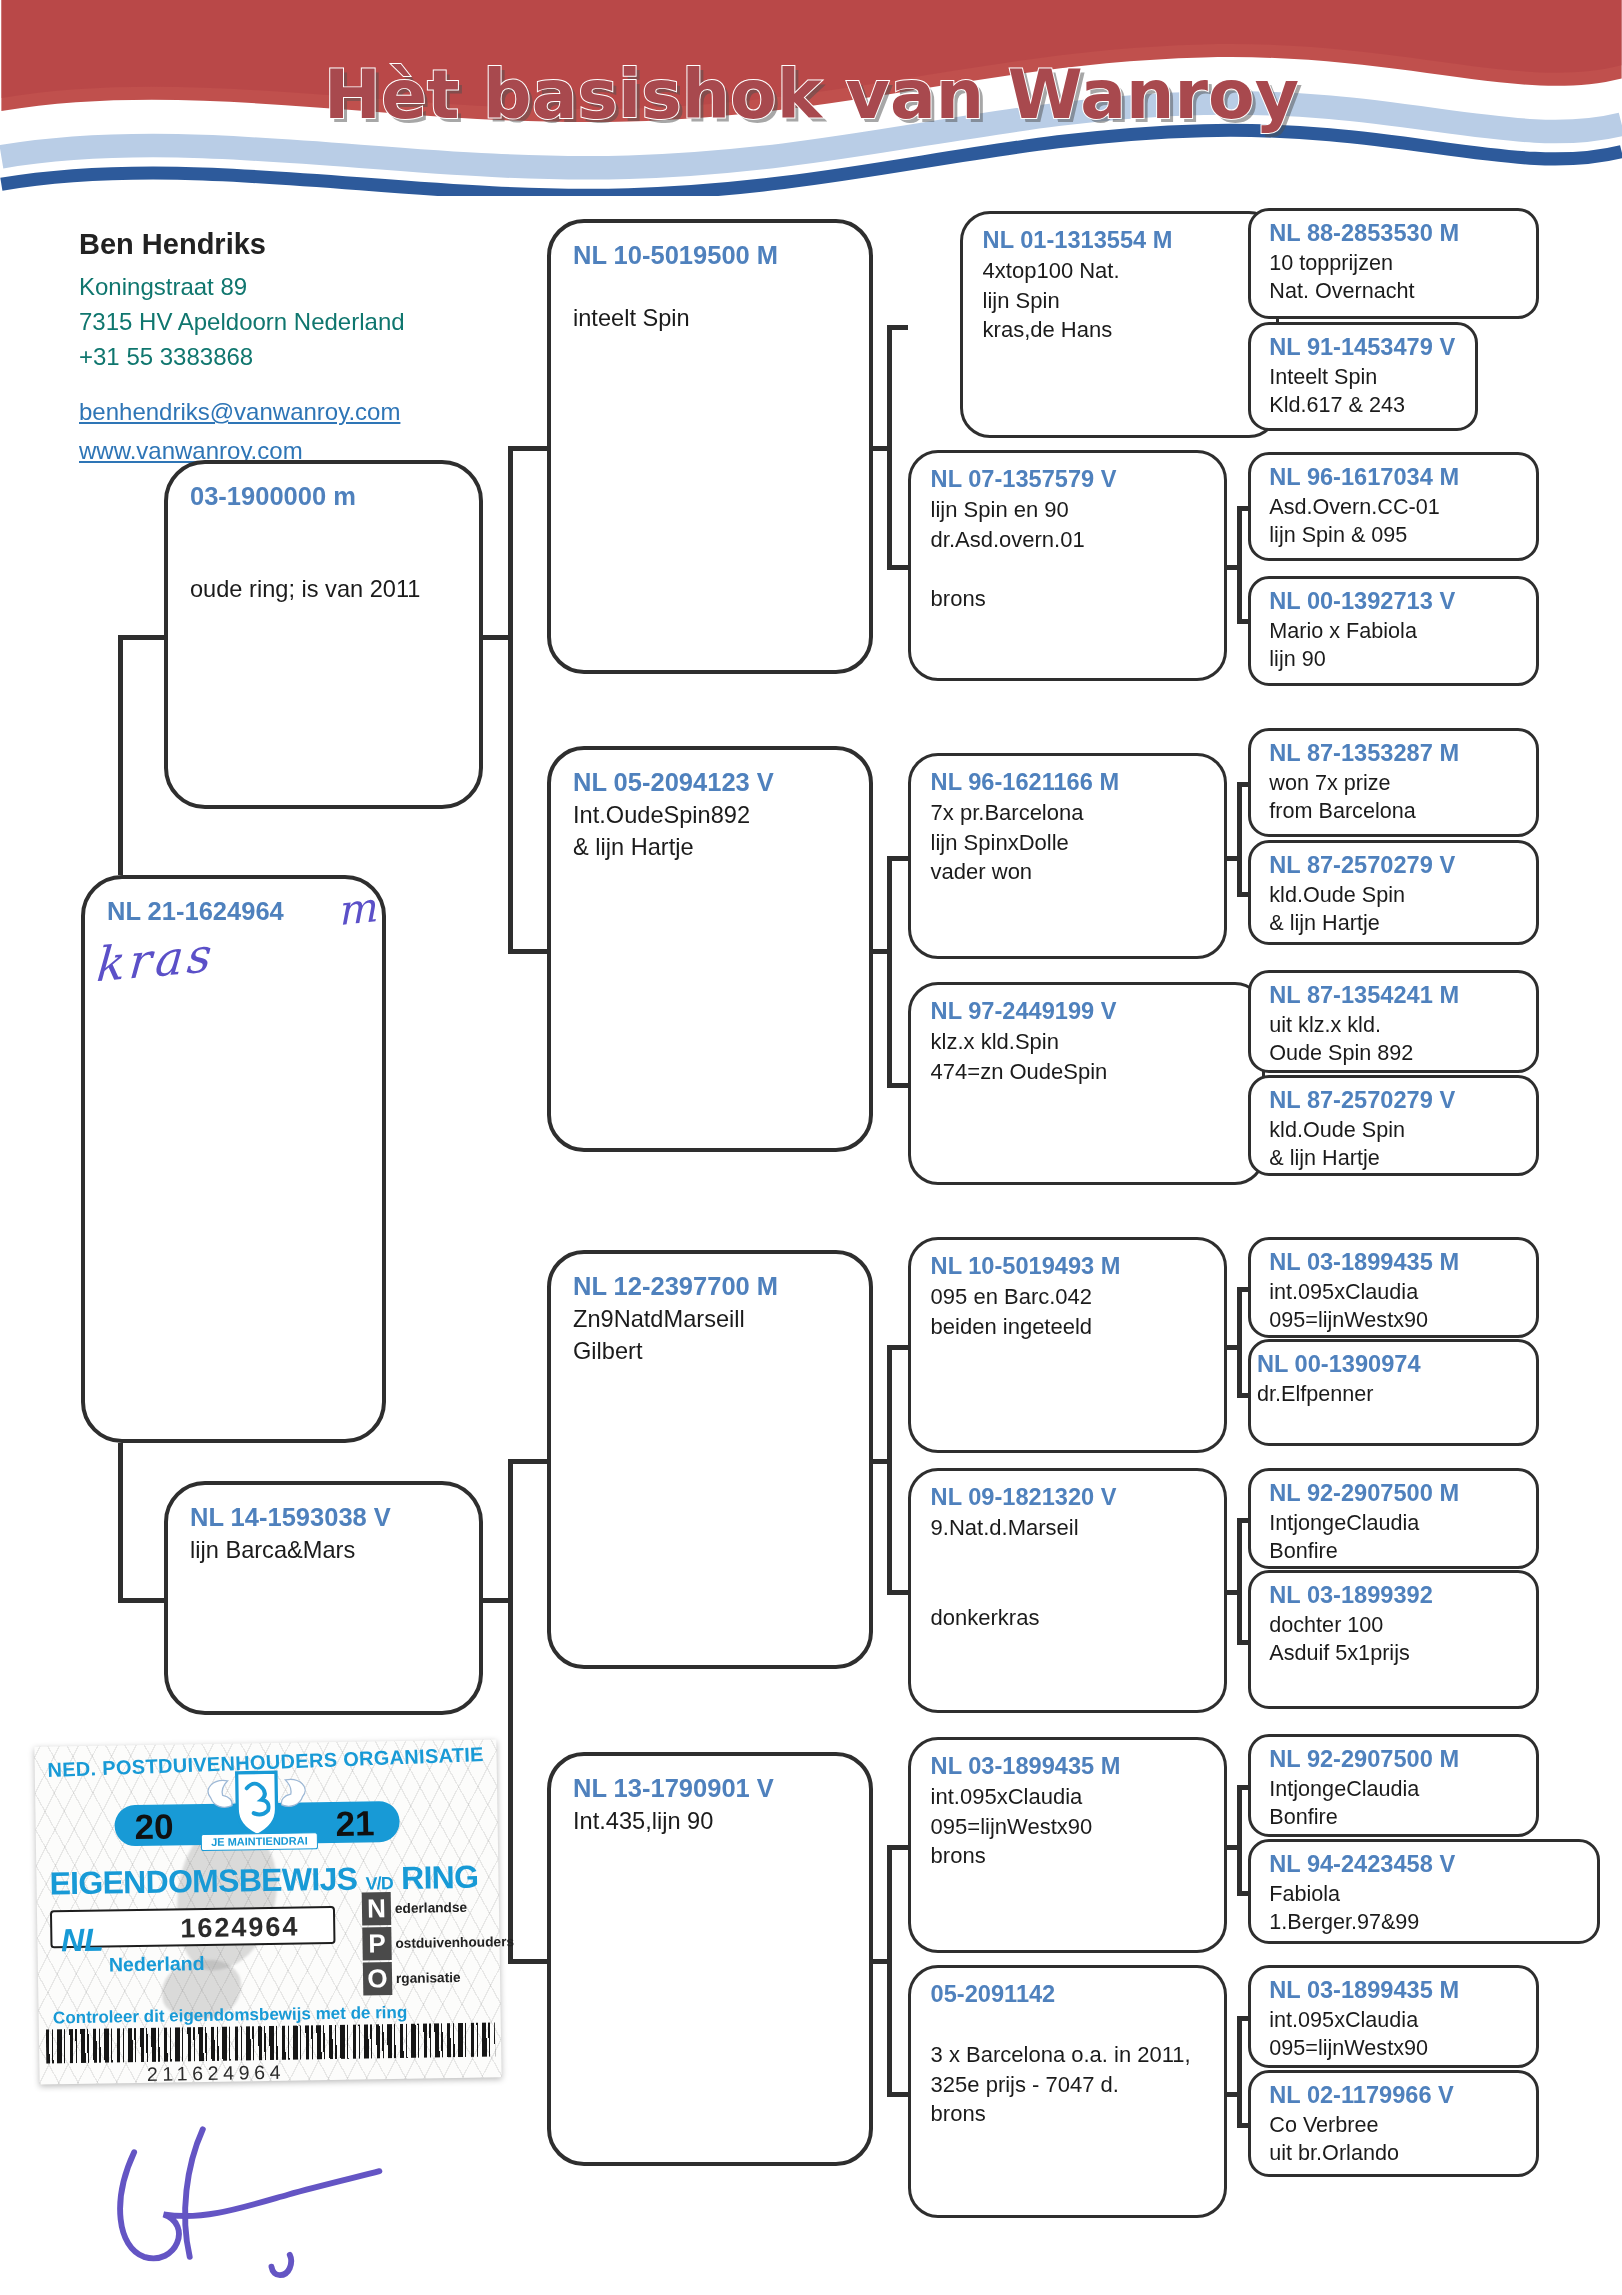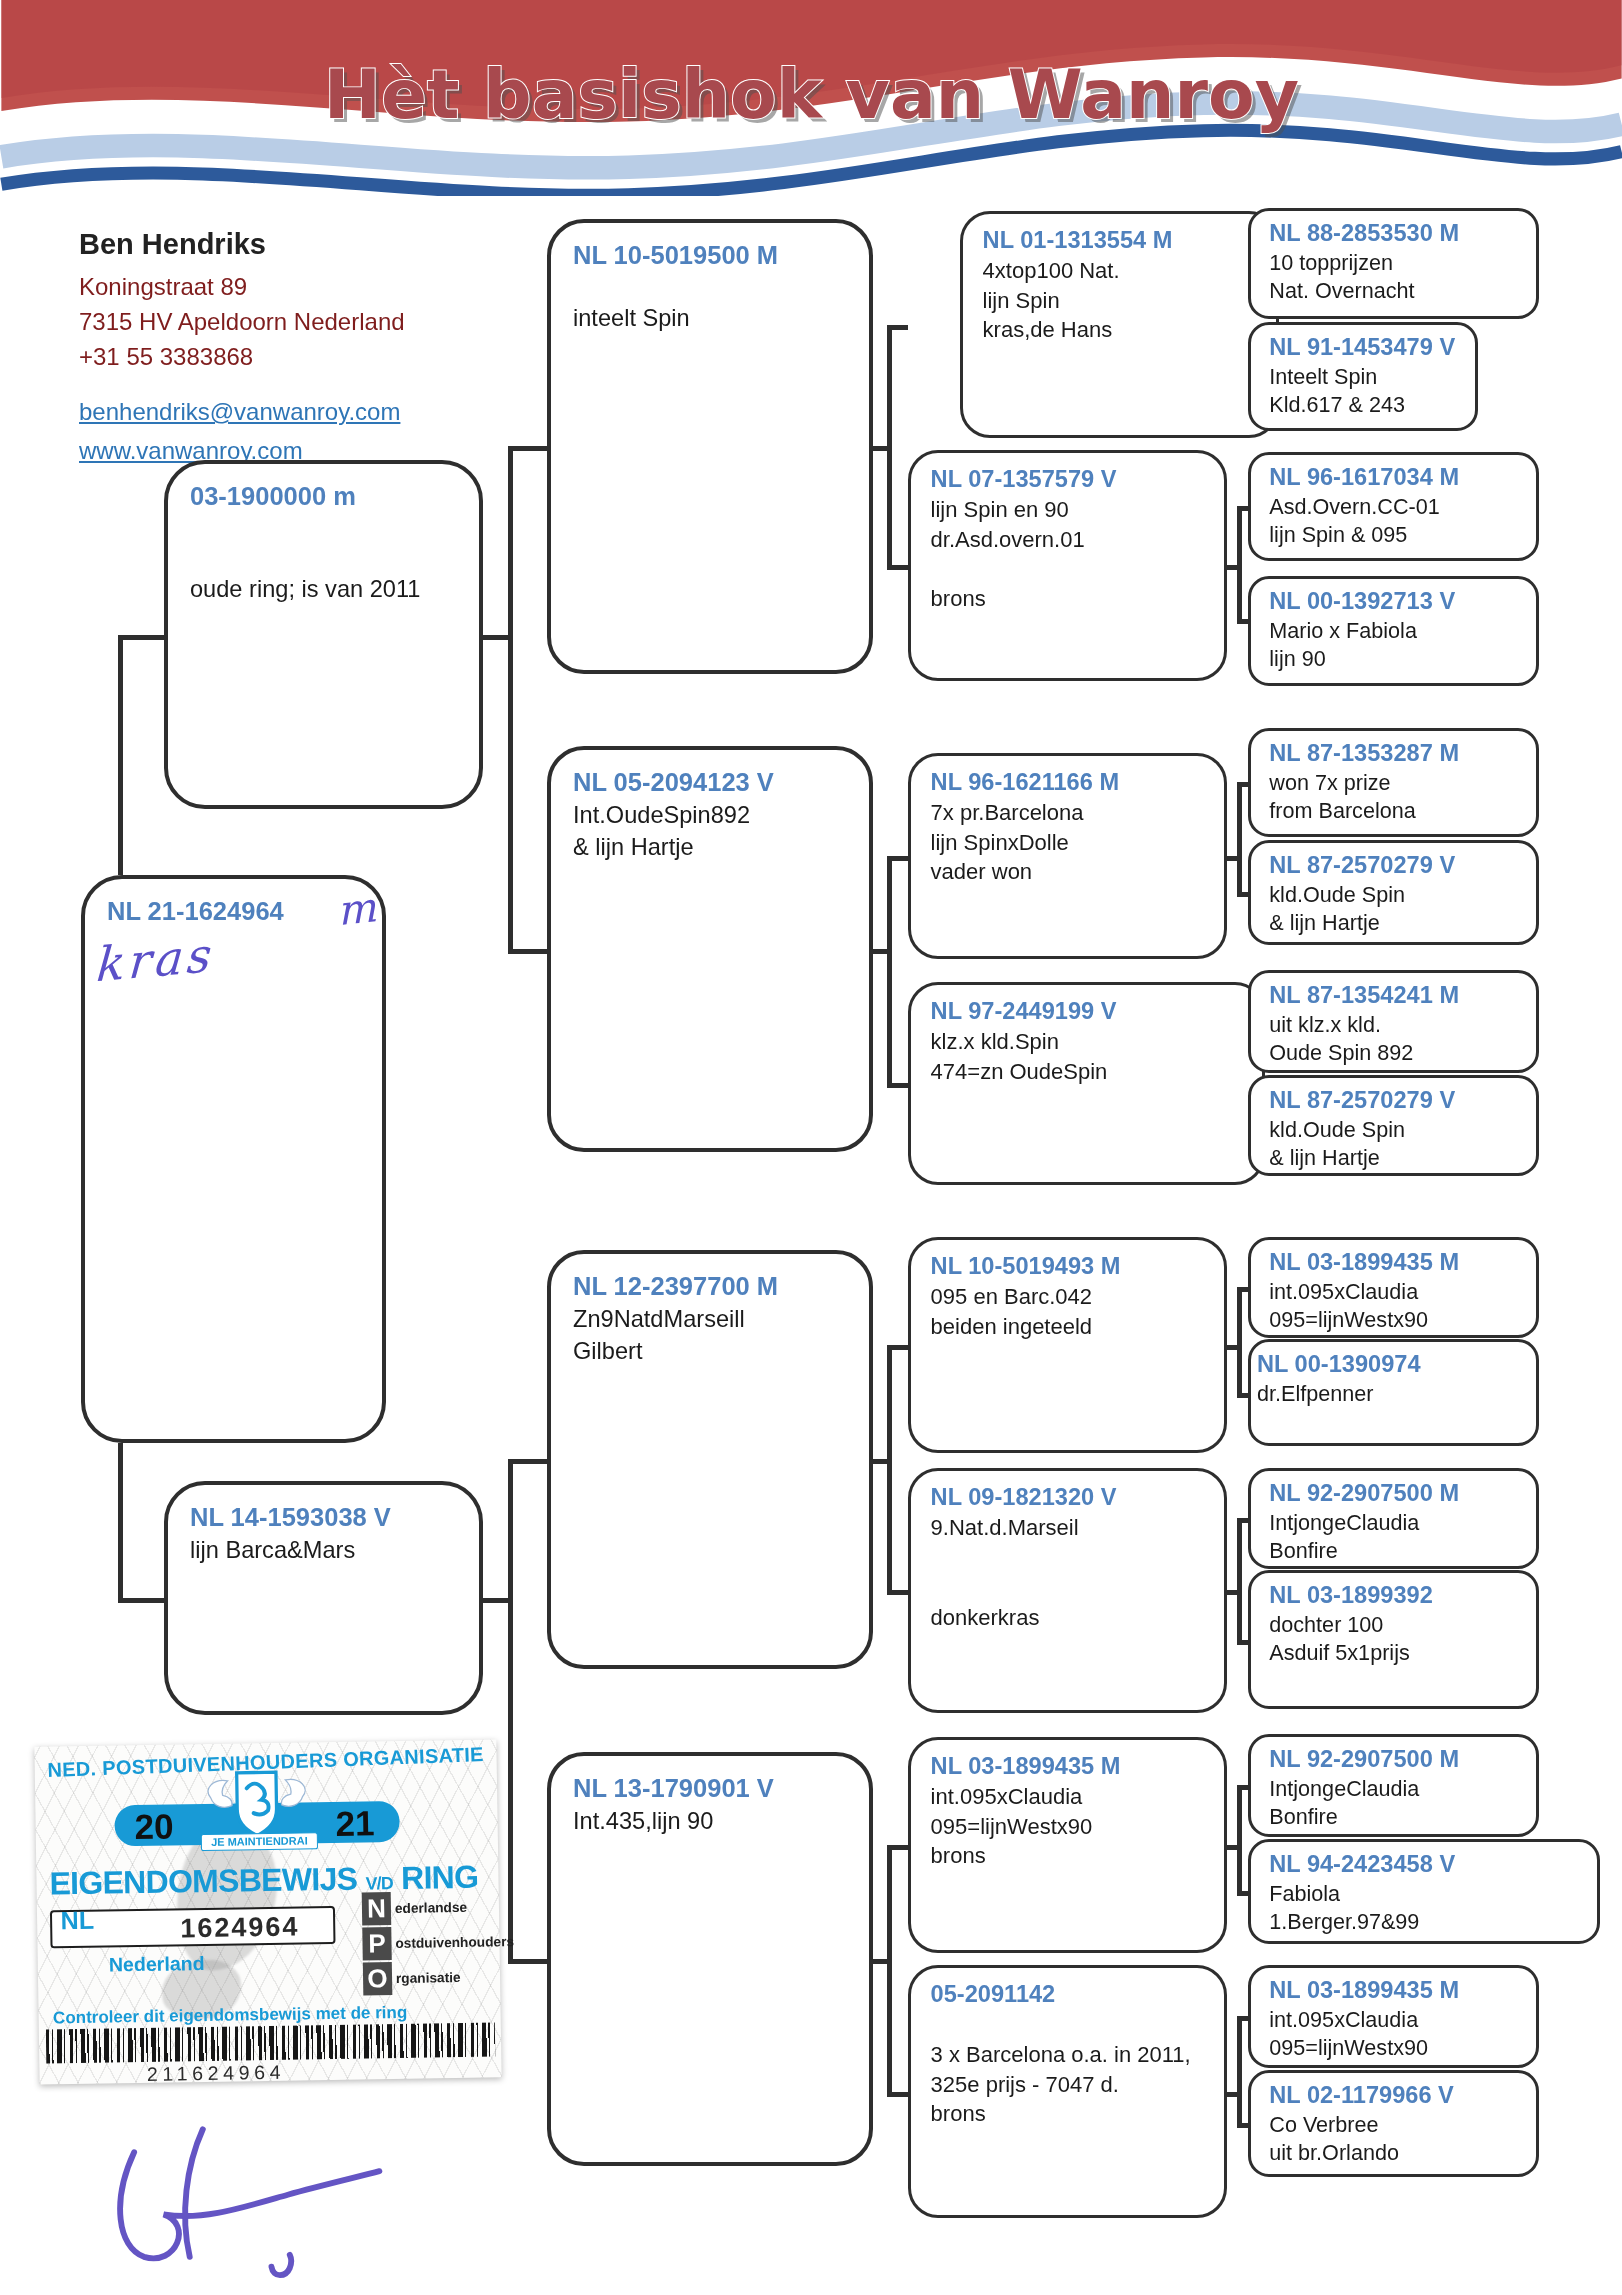--- a/index.html
+++ b/index.html
@@ -14,21 +14,21 @@
   .ptitle{font-weight:bold;color:#4f81bd;font-size:25.5px;line-height:1.32;white-space:nowrap;}
   .g4 .ptitle,.g5 .ptitle{font-size:23.6px;}
   .pline{font-size:23.6px;color:#1b1b1b;line-height:1.36;white-space:nowrap;}
   .g4 .pline{font-size:22px;}
   .g5 .pline{font-size:21.6px;line-height:1.30;}
   .spacer{height:30px;}
   .cline{position:absolute;background:#2e2e2e;z-index:1;}
   
   #owner{position:absolute;left:79px;top:228px;z-index:2;}
   #owner .oname{font-size:29px;font-weight:bold;color:#222;margin-bottom:9.2px;}
-  #owner .oline{font-size:24px;color:#7f1d1d;line-height:1.45;}
+  #owner .oline{font-size:24px;color:#0f766e;line-height:1.45;}
   #owner .olink{display:block;font-size:24px;color:#2e75b6;text-decoration:underline;line-height:1.5;margin-top:2.6px;}
   #owner .ogap{height:17px;}
   
   .ink{position:absolute;color:#5b50c8;font-family:"DejaVu Serif",serif;font-style:italic;z-index:3;}
   #ink-m{left:340px;top:885px;font-size:41px;transform:rotate(-6deg) skewX(-6deg);}
   #ink-kras{left:97px;top:932px;font-size:47px;letter-spacing:3.9px;transform:rotate(-5deg) skewX(-10deg);}
   
   #stamp{position:absolute;left:37px;top:1743px;width:462px;height:338px;background:#fcfcfb;
          transform:rotate(-0.9deg);box-shadow:0 2px 6.5px rgba(0,0,0,.28);z-index:4;}
   #stamp::before{content:"";position:absolute;inset:0;pointer-events:none;
@@ -41,21 +41,21 @@
   .stamp-org{left:0;right:0;top:7.9px;text-align:center;color:#189ad6;font-weight:bold;font-size:20px;
              transform:rotate(-1.2deg);letter-spacing:0.3px;}
   .banner{left:79px;top:60px;width:285px;height:41px;background:#189ad6;border-radius:26px;}
   .yearL{left:99px;top:62px;font-size:35px;font-weight:bold;color:#101010;}
   .yearR{left:300px;top:62px;font-size:35px;font-weight:bold;color:#101010;}
   .motto{left:165px;top:90px;width:115px;text-align:center;background:#fff;border:1.3px solid #189ad6;
          border-radius:2.6px;color:#189ad6;font-size:11px;font-weight:bold;padding:1.3px 0;}
   .doc-title{left:13px;top:119px;font-size:32px;font-weight:bold;color:#189ad6;letter-spacing:-0.7px;}
   .doc-title .mid{font-size:17.7px;}
   .nl-box{left:13px;top:164px;width:285px;height:38px;border:2.6px solid #1d1d1d;border-radius:3.9px;background:#fff;box-sizing:border-box;}
-  .nl-code{left:23.6px;top:160px;font-size:25px;font-weight:bold;color:#189ad6;}
+  .nl-code{left:23.6px;top:176px;font-size:32px;font-weight:bold;color:#189ad6;font-style:italic;}
   .ring-num{left:143px;top:169px;font-size:27px;font-weight:bold;color:#2b2b2b;letter-spacing:2px;}
   .country{left:71px;top:208px;font-size:19.6px;font-weight:bold;color:#189ad6;}
   .npo-row{left:325px;display:flex;align-items:center;}
   .npo1{top:151px;} .npo2{top:186px;} .npo3{top:221px;}
   .npo-letter{width:29px;height:33px;background:#4a4a4a;color:#fff;font-weight:bold;font-size:26px;
               text-align:center;line-height:33px;display:inline-block;}
   .npo-rest{font-size:13.7px;font-weight:bold;color:#222;margin-left:3.9px;}
   .control{left:14.4px;top:262px;font-size:17px;font-weight:bold;color:#189ad6;}
   .barcode{left:6.5px;top:283px;width:449px;height:34px;
      background:repeating-linear-gradient(90deg,#161616 0 3.3px,transparent 3.3px 5.9px,#161616 5.9px 7.2px,

